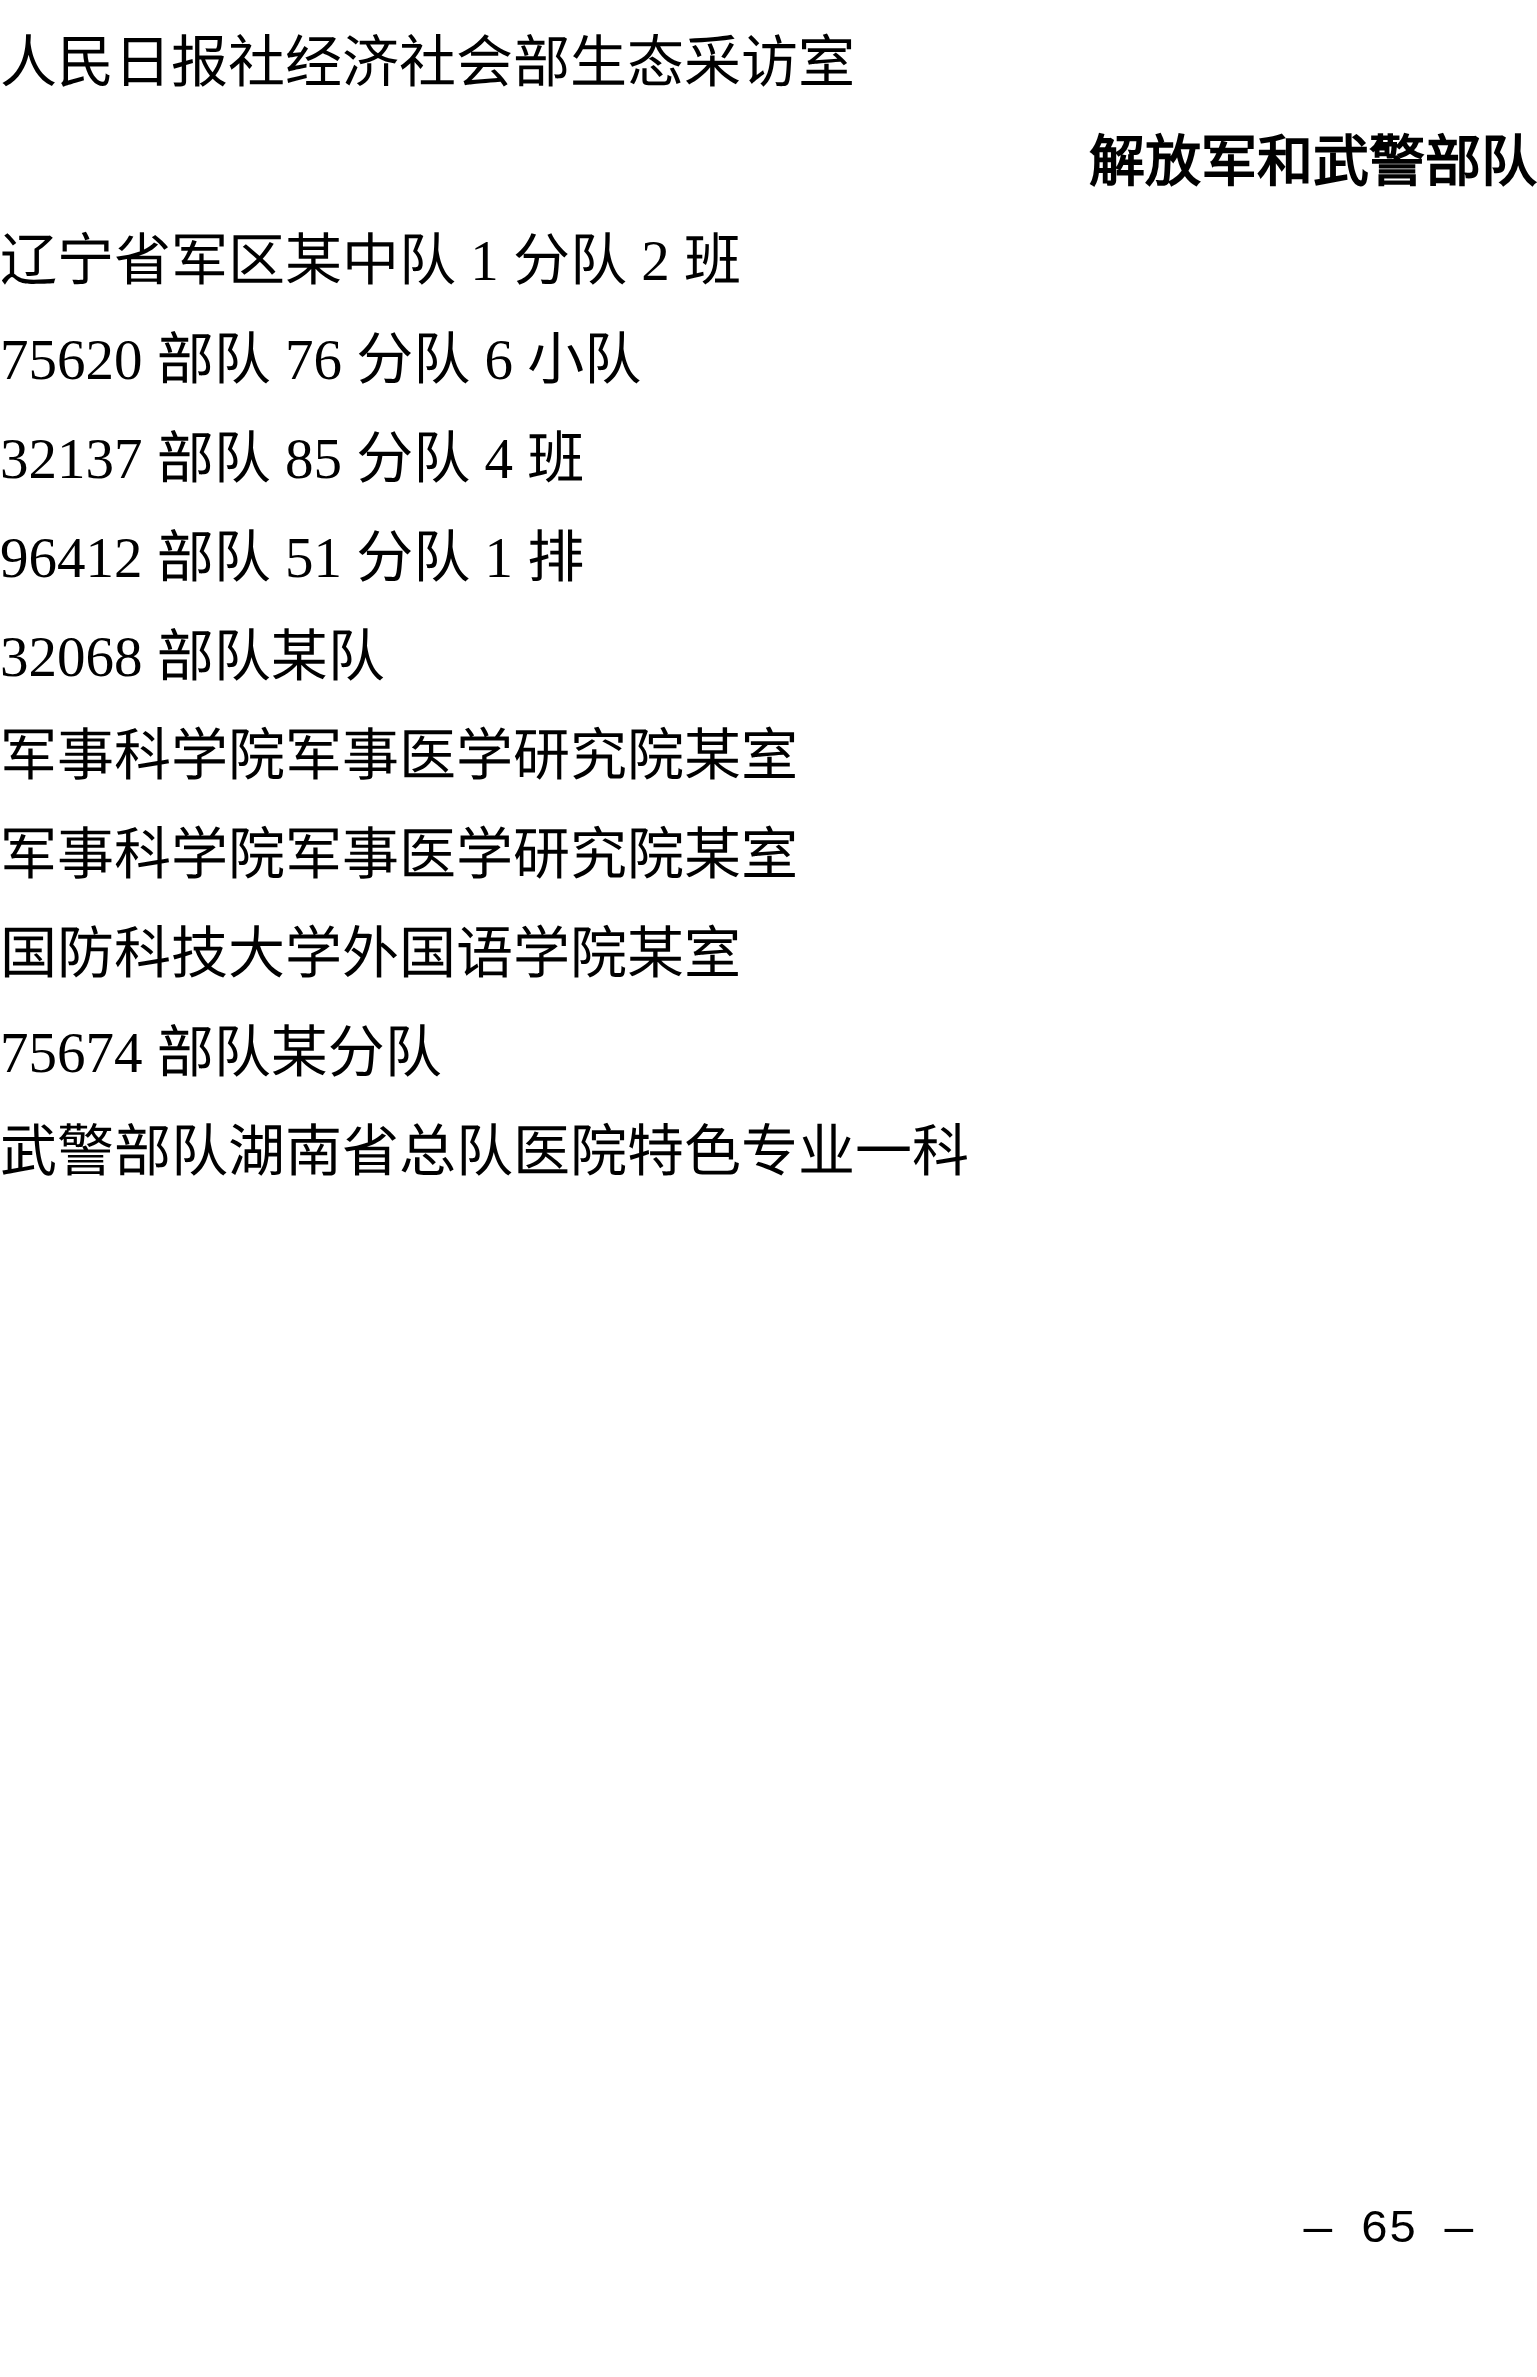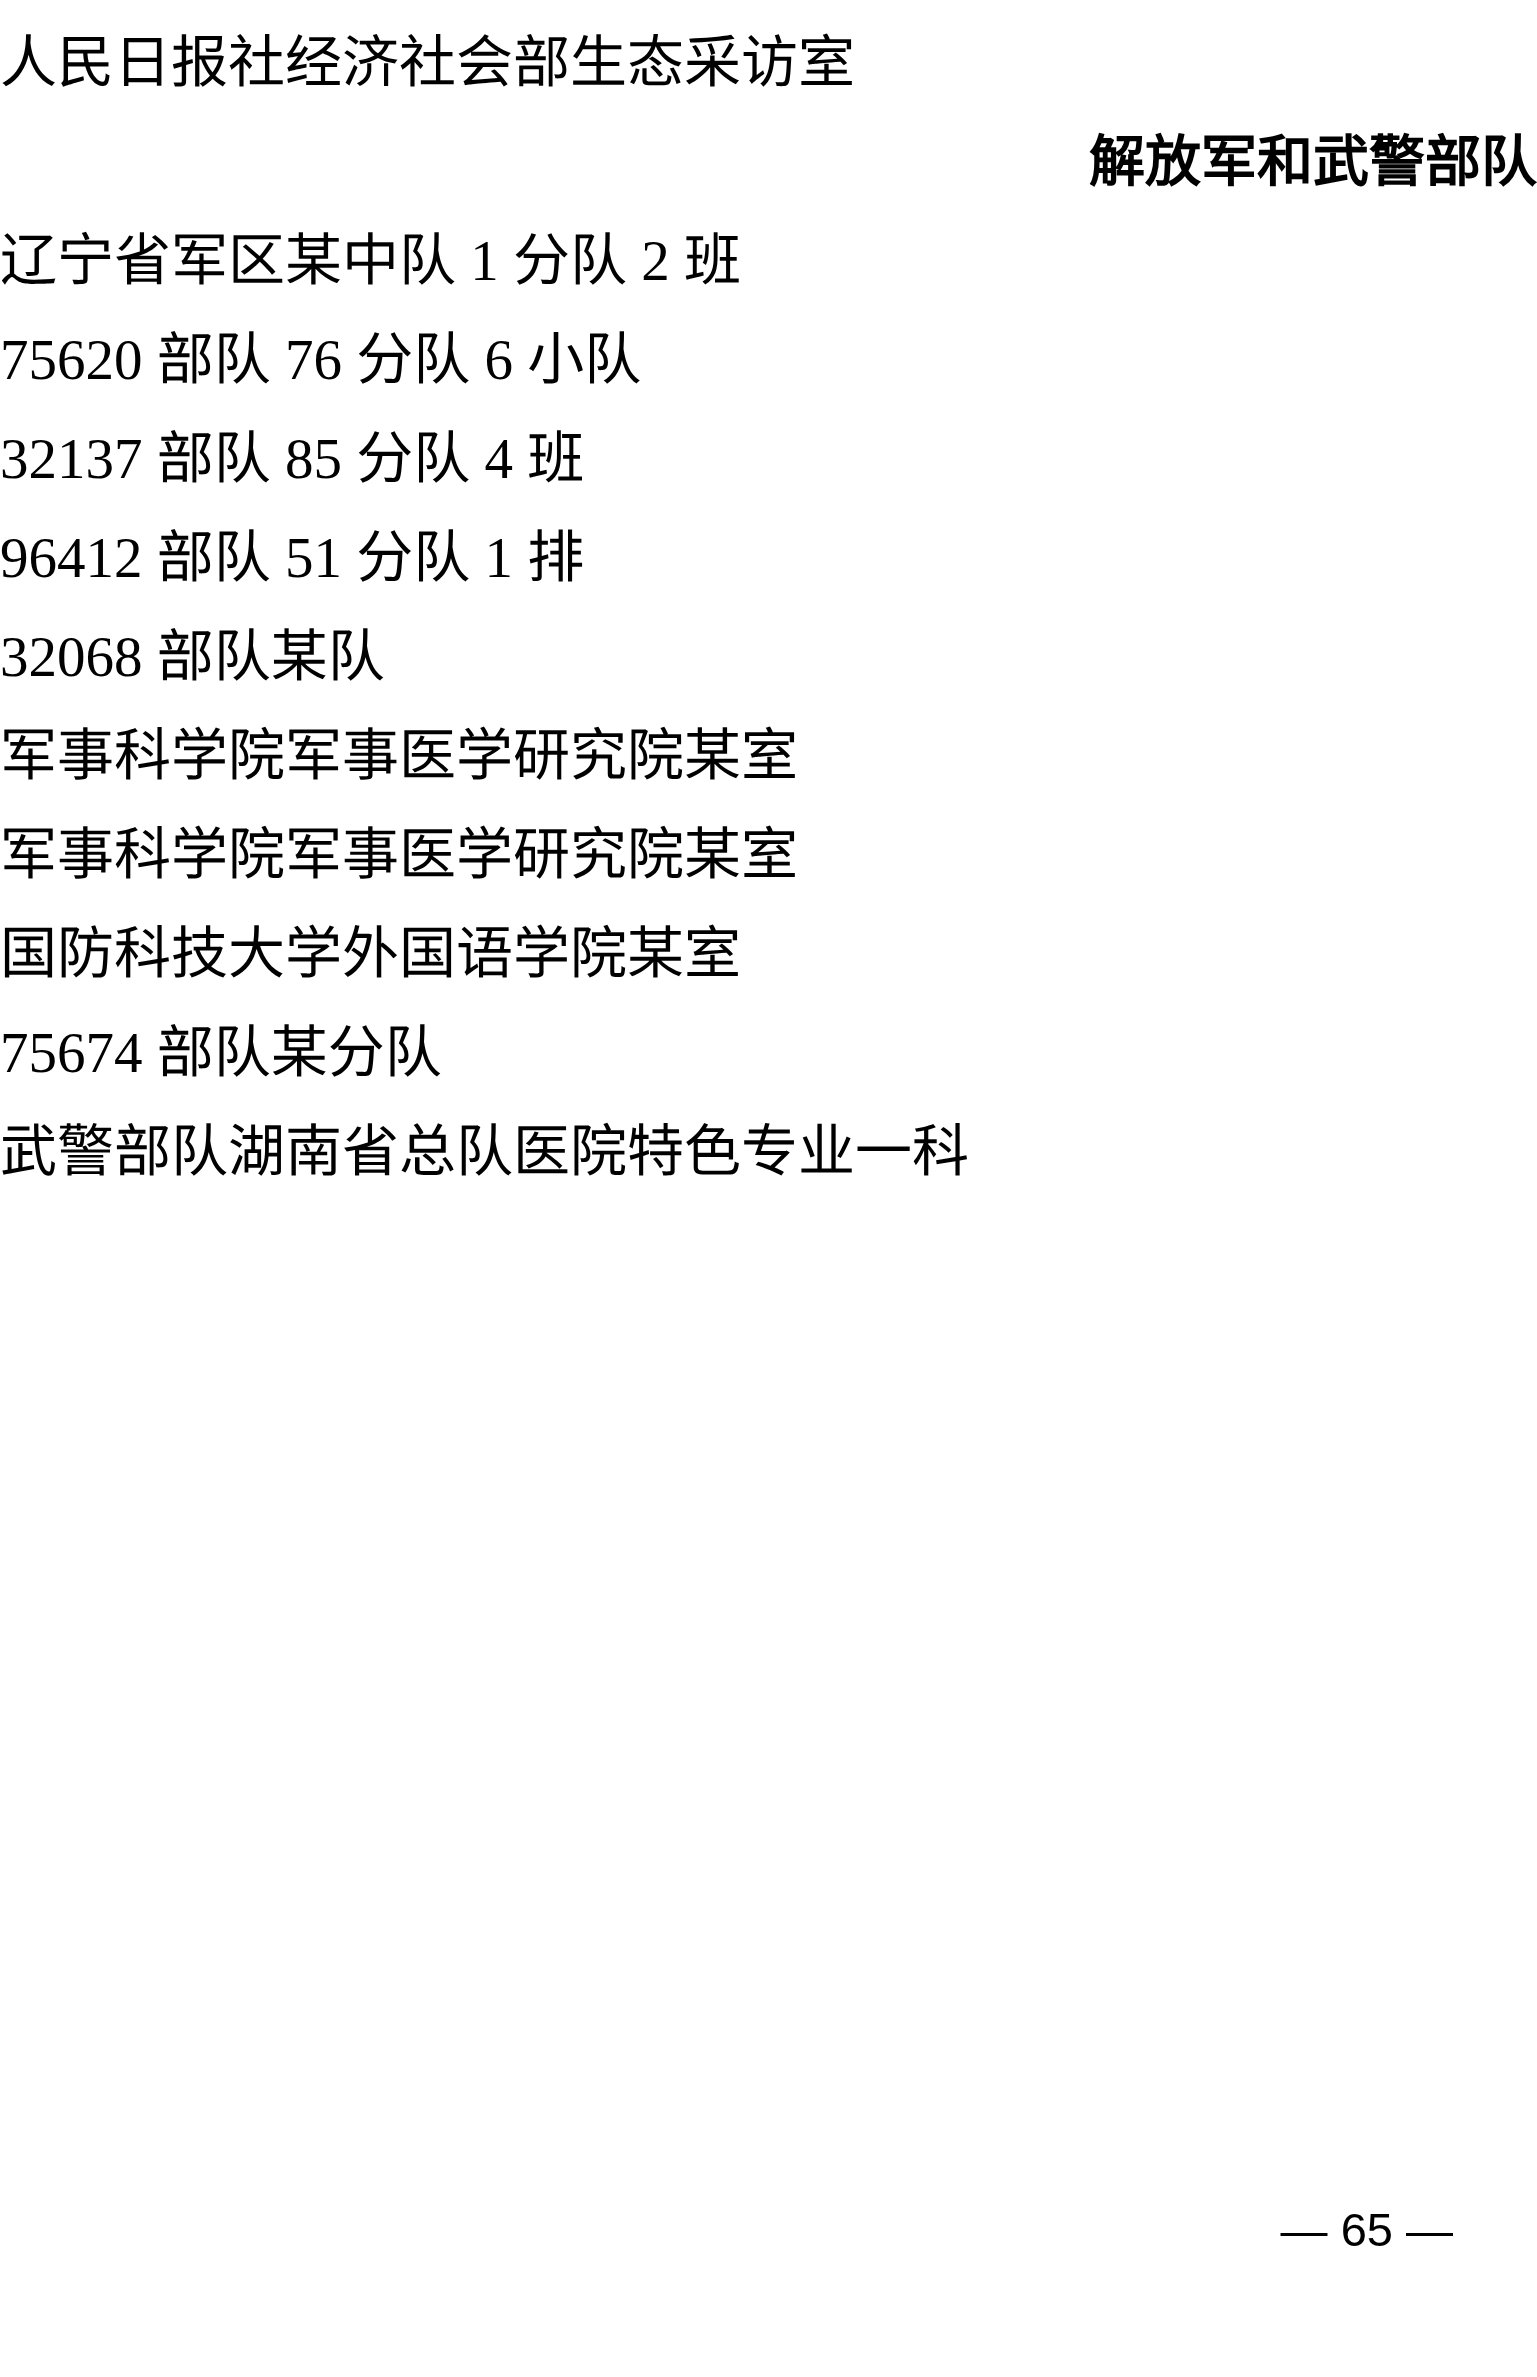--- a/index.html
+++ b/index.html
@@ -36,25 +36,25 @@
   .line.heading {
     padding-left: 36px;
     font-size: 56px;
     font-weight: 700;
     font-family: "Liberation Sans", "DejaVu Sans", sans-serif;
     text-align: right;
   }
   .footer {
     position: absolute;
     top: 2205px;
-    right: 84px;
+    right: 64px;
     font-size: 47px;
     line-height: 50px;
     white-space: pre;
-    font-family: Liberation Sans, sans-serif;
+    font-family: Liberation Mono, monospace;
   }
 </style>
 </head>
 <body>
 
 <div class="page">
   <div class="lines">
     <div class="line">人民日报社经济社会部生态采访室</div>
     <div class="line heading">解放军和武警部队</div>
     <div class="line">辽宁省军区某中队 1 分队 2 班</div>

